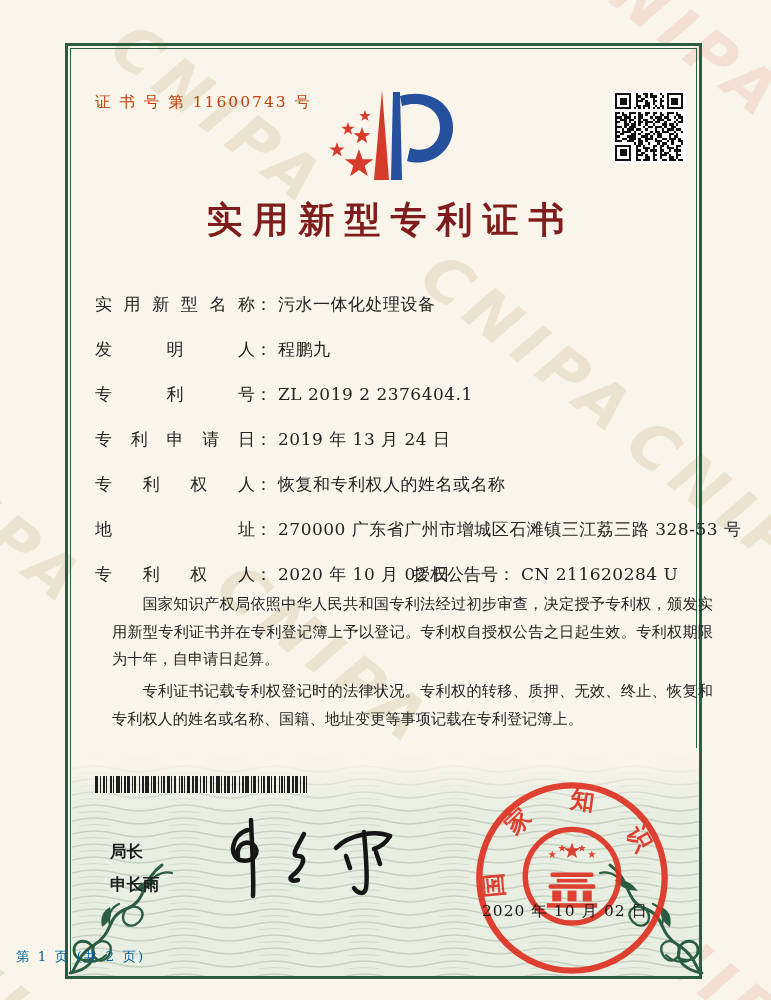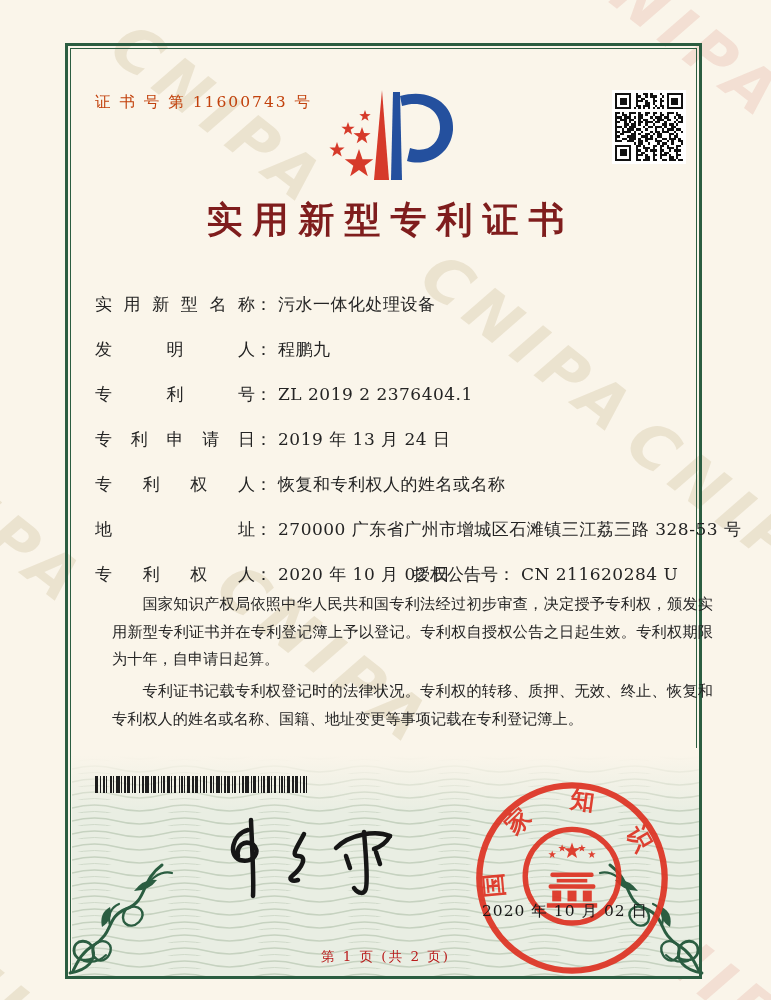--- a/index.html
+++ b/index.html
@@ -47,22 +47,22 @@
   .bodytext { position: absolute; left: 112px; top: 591px; width: 601px; z-index: 5;
               font-size: 15.2px; line-height: 1.82; text-align: justify; }
   .bodytext p { margin: 0 0 4px 0; text-indent: 2em; }
   .barcode { position: absolute; left: 95px; top: 776px; z-index: 5; }
   .signer { position: absolute; left: 110px; top: 835px; z-index: 5; line-height: 33px;
             font-family: "DejaVu Sans", sans-serif; font-size: 16.5px; font-weight: 600; color: #1d1d1d; }
   .sig { position: absolute; left: 218px; top: 816px; z-index: 5; }
   .seal { position: absolute; left: 464px; top: 770px; z-index: 5; opacity: 0.92; }
   .sealdate { position: absolute; left: 482px; top: 901px; z-index: 6; font-size: 15.5px;
               letter-spacing: 1px; color: #191919; white-space: nowrap; }
-  .footer { position: absolute; left: 0; top: 948px; width: 100%; z-index: 5; text-align: center;
-            font-size: 13.5px; letter-spacing: 2px; color: #b91c1c; }
+  .footer { position: absolute; left: 0; top: 948px; width: 100%; z-index: 5; text-align: left;
+            font-size: 13.5px; letter-spacing: 2px; color: #0369a1; padding-left: 16px; }
 </style>
 </head>
 <body>
 
 <div class="page">
 
   <svg width="0" height="0" style="position:absolute" aria-hidden="true">
     <defs>
       <polygon id="st" points="0,-1 0.235,-0.324 0.951,-0.309 0.38,0.124 0.588,0.809 0,0.4 -0.588,0.809 -0.38,0.124 -0.951,-0.309 -0.235,-0.324"></polygon>
     </defs>
@@ -212,20 +212,24 @@
 
   <div class="bodytext">
     <p>国家知识产权局依照中华人民共和国专利法经过初步审查，决定授予专利权，颁发实用新型专利证书并在专利登记簿上予以登记。专利权自授权公告之日起生效。专利权期限为十年，自申请日起算。</p>
     <p>专利证书记载专利权登记时的法律状况。专利权的转移、质押、无效、终止、恢复和专利权人的姓名或名称、国籍、地址变更等事项记载在专利登记簿上。</p>
   </div>
 
   <svg class="barcode" width="212" height="17" viewBox="0 0 212 17">
     <line x1="0" y1="8.5" x2="212" y2="8.5" stroke="#1d1d1d" stroke-width="17" stroke-dasharray="3 2 1 2 2 1 1 3 2 1 1 2 4 1 1 2 2 1 3 2 1 1 2 3 1 2 2 1 4 2 1 1 3 2 1 2 1 1 2 2 3 1 1 2 2 3 1 1 2 1 1 2 3 2 2 1"></line>
   </svg>
 
+  <div class="signer">
+    <div>局长</div>
+    <div>申长雨</div>
+  </div>
 
   <svg class="sig" width="190" height="85" viewBox="0 0 190 85">
     <g fill="none" stroke="#161616" stroke-width="4.5" stroke-linecap="round" stroke-linejoin="round">
       <path d="M30,14 C14,18 10,40 22,44 C36,48 44,34 34,28 C26,24 18,30 20,40"></path>
       <path d="M33,4 C34,30 36,62 35,80"></path>
       <path d="M86,18 C80,30 72,40 80,40 C90,40 84,52 74,60 C70,63 74,66 80,64"></path>
       <path d="M118,32 C132,18 158,14 172,20"></path>
       <path d="M146,16 C148,40 150,62 148,72 C147,79 140,78 136,72"></path>
       <path d="M128,40 L132,52"></path>
       <path d="M158,36 L162,48"></path>

